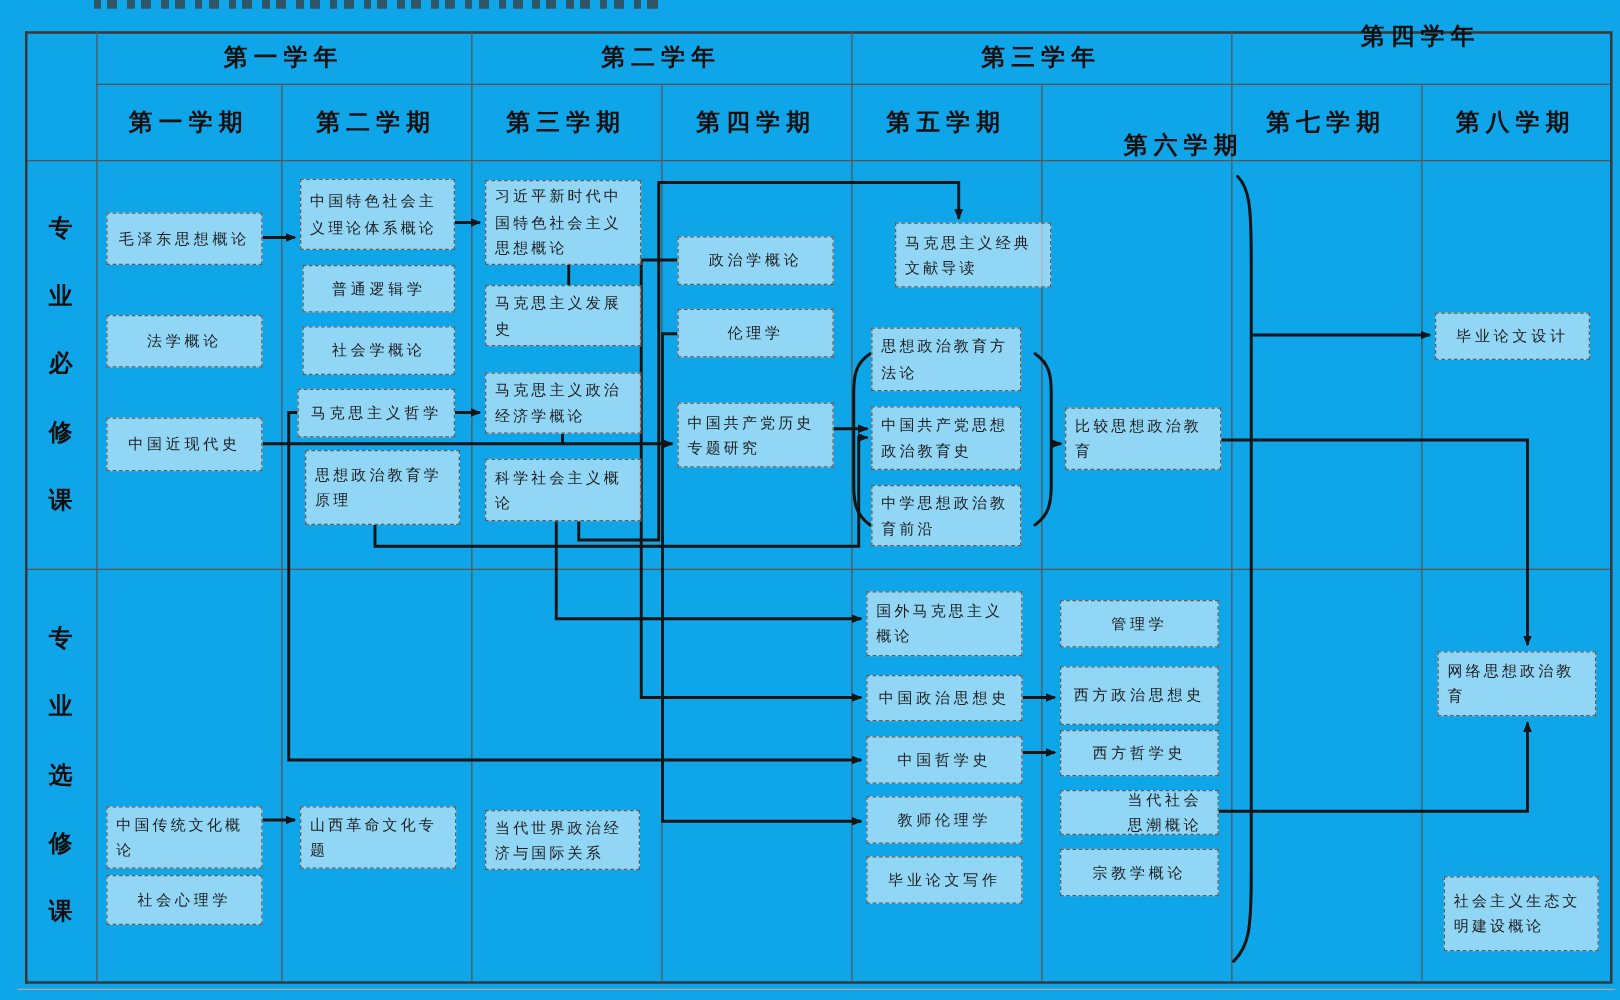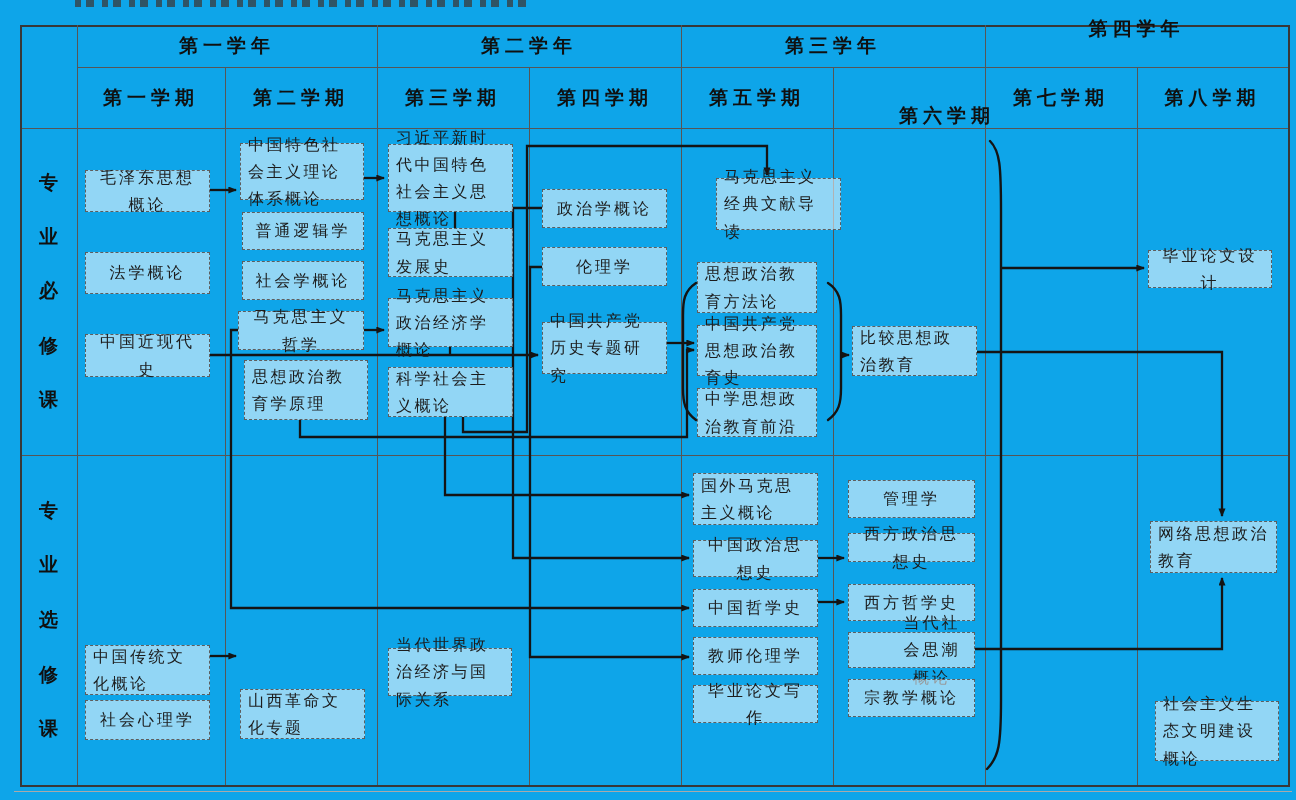--- a/index.html
+++ b/index.html
@@ -9,21 +9,21 @@
   .thick{background:#383838;}
   .ghost{background:#a9a9a9;}
   .hdr{position:absolute;display:flex;align-items:center;justify-content:center;
        font-family:"Liberation Serif",serif;font-weight:bold;font-size:19px;color:#101010;
        letter-spacing:5px;}
   .seclabel{position:absolute;display:flex;flex-direction:column;justify-content:space-evenly;
        align-items:center;font-family:"Liberation Serif",serif;font-weight:bold;font-size:19px;
        color:#101010;padding:14px 0;box-sizing:border-box;}
   .course{position:absolute;border:1px dashed #5e5e5e;background:rgba(255,255,255,.55);
        display:flex;flex-direction:column;justify-content:center;align-items:flex-start;
-       font-size:16px;letter-spacing:2.5px;line-height:1.7;color:#1c1c1c;
+       font-size:12px;letter-spacing:2.5px;line-height:1.7;color:#1c1c1c;
        padding:2px 7px;box-sizing:border-box;word-break:break-all;}
   .course.single{align-items:center;text-align:center;letter-spacing:3px;}
   #edges-svg{position:absolute;left:0;top:0;width:1296px;height:800px;pointer-events:none;}
   #edges-svg polyline{fill:none;stroke:#141414;stroke-width:2.3px;}
   #edges-svg path.brace{fill:none;stroke:#141414;stroke-width:2.4px;stroke-linecap:round;}
   #caption-fragment{position:absolute;left:75px;top:0;width:458px;height:7px;opacity:.75;
        background:repeating-linear-gradient(90deg,#3a3a3a 0 6px,transparent 6px 11px,
                   #3a3a3a 11px 19px,transparent 19px 27px);}
 </style>
 </head>
@@ -132,28 +132,28 @@
       <div class="course single" style="left: 542px; top: 247px; width: 125px; height: 39px;">伦理学</div>
       <div class="course" style="left: 542px; top: 322px; width: 125px; height: 52px;">中国共产党历史专题研究</div>
       <div class="course" style="left: 693px; top: 178px; width: 125px; height: 52px; margin-left: 23px;">马克思主义经典文献导读</div>
       <div class="course" style="left: 697px; top: 262px; width: 120px; height: 51px;">思想政治教育方法论</div>
       <div class="course" style="left: 697px; top: 325px; width: 120px; height: 51px;">中国共产党思想政治教育史</div>
       <div class="course" style="left: 697px; top: 388px; width: 120px; height: 49px;">中学思想政治教育前沿</div>
       <div class="course" style="left: 852px; top: 326px; width: 125px; height: 50px;">比较思想政治教育</div>
       <div class="course single" style="left: 1148px; top: 250px; width: 124px; height: 38px;">毕业论文设计</div>
       <div class="course" style="left: 85px; top: 645px; width: 125px; height: 50px;">中国传统文化概论</div>
       <div class="course single" style="left: 85px; top: 700px; width: 125px; height: 40px;">社会心理学</div>
-      <div class="course" style="left: 240px; top: 645px; width: 125px; height: 50px; margin-top: 44px;">山西革命文化专题</div>
+      <div class="course" style="left: 240px; top: 645px; width: 125px; height: 50px;">山西革命文化专题</div>
       <div class="course" style="left: 388px; top: 648px; width: 124px; height: 48px;">当代世界政治经济与国际关系</div>
       <div class="course" style="left: 693px; top: 473px; width: 125px; height: 52px;">国外马克思主义概论</div>
       <div class="course single" style="left: 693px; top: 540px; width: 125px; height: 37px;">中国政治思想史</div>
       <div class="course single" style="left: 693px; top: 589px; width: 125px; height: 38px;">中国哲学史</div>
       <div class="course single" style="left: 693px; top: 637px; width: 125px; height: 38px;">教师伦理学</div>
       <div class="course single" style="left: 693px; top: 685px; width: 125px; height: 38px;">毕业论文写作</div>
       <div class="course single" style="left: 848px; top: 480px; width: 127px; height: 38px;">管理学</div>
-      <div class="course single" style="left: 848px; top: 533px; width: 127px; height: 29px;">西方政治思想史</div>
+      <div class="course single" style="left: 848px; top: 533px; width: 127px; height: 47px;">西方政治思想史</div>
       <div class="course single" style="left: 848px; top: 584px; width: 127px; height: 37px;">西方哲学史</div>
       <div class="course single" style="left: 848px; top: 632px; width: 127px; height: 36px; padding-left: 48px;">当代社会思潮概论</div>
       <div class="course single" style="left: 848px; top: 679px; width: 127px; height: 38px;">宗教学概论</div>
       <div class="course" style="left: 1150px; top: 521px; width: 127px; height: 52px;">网络思想政治教育</div>
       <div class="course" style="left: 1155px; top: 701px; width: 124px; height: 60px;">社会主义生态文明建设概论</div>
     </div>
 </div>
 
 </body></html>

